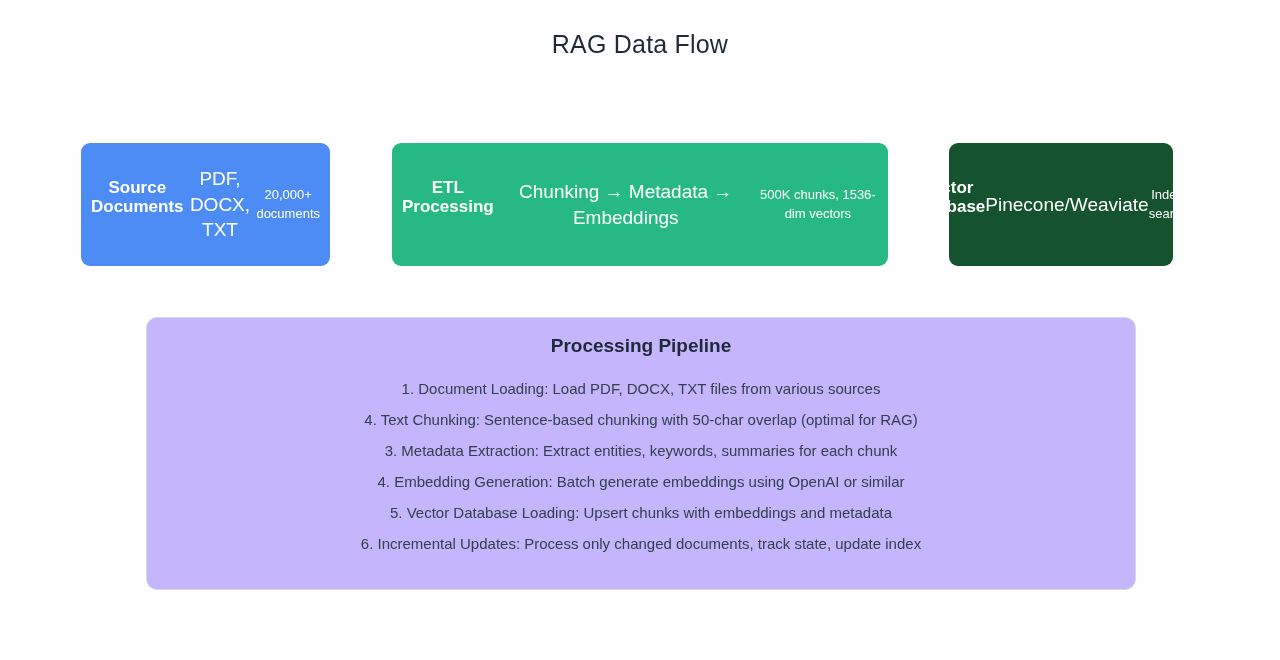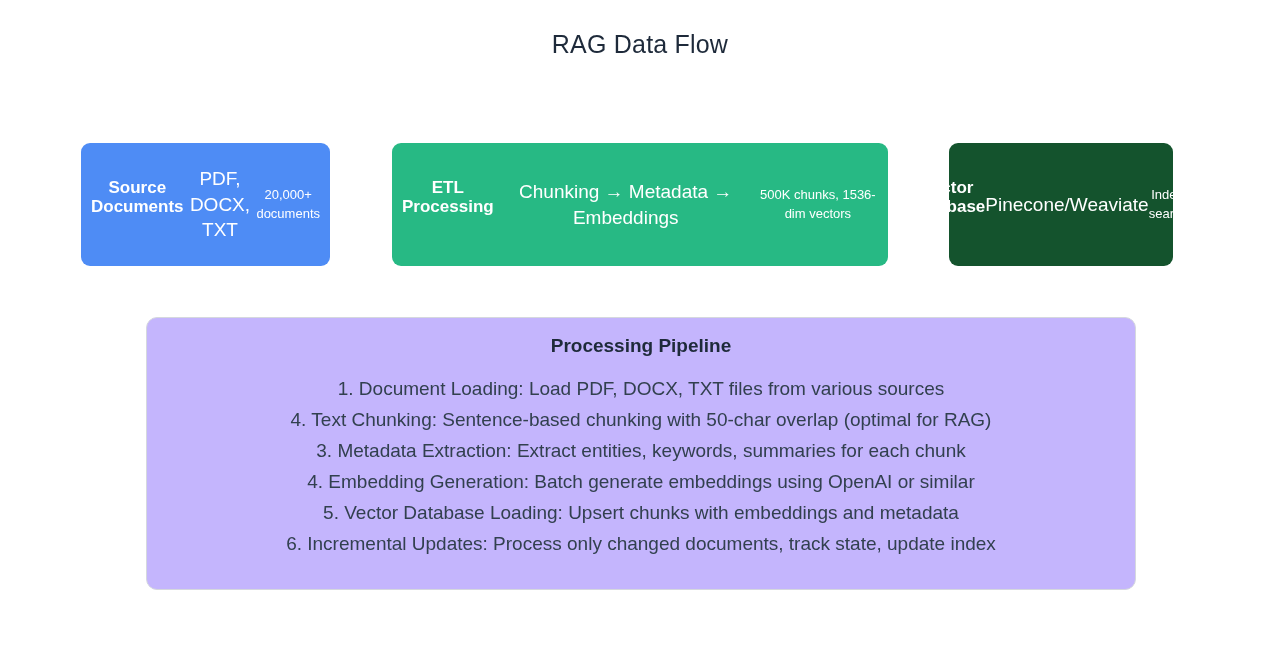--- a/index.html
+++ b/index.html
@@ -123,21 +123,21 @@
     color: #1e2a3a;
     margin-bottom: 16px;
   }
   .pipeline-list {
     list-style: none;
     margin: 0;
     padding: 0;
   }
   .pipeline-list li {
     text-align: center;
-    font-size: 19px;
+    font-size: 15px;
     line-height: 31px;
     color: #32404f;
     white-space: nowrap;
   }
 </style>
 </head>
 <body>
 
 <div class="page-title">RAG Data Flow</div>
 

